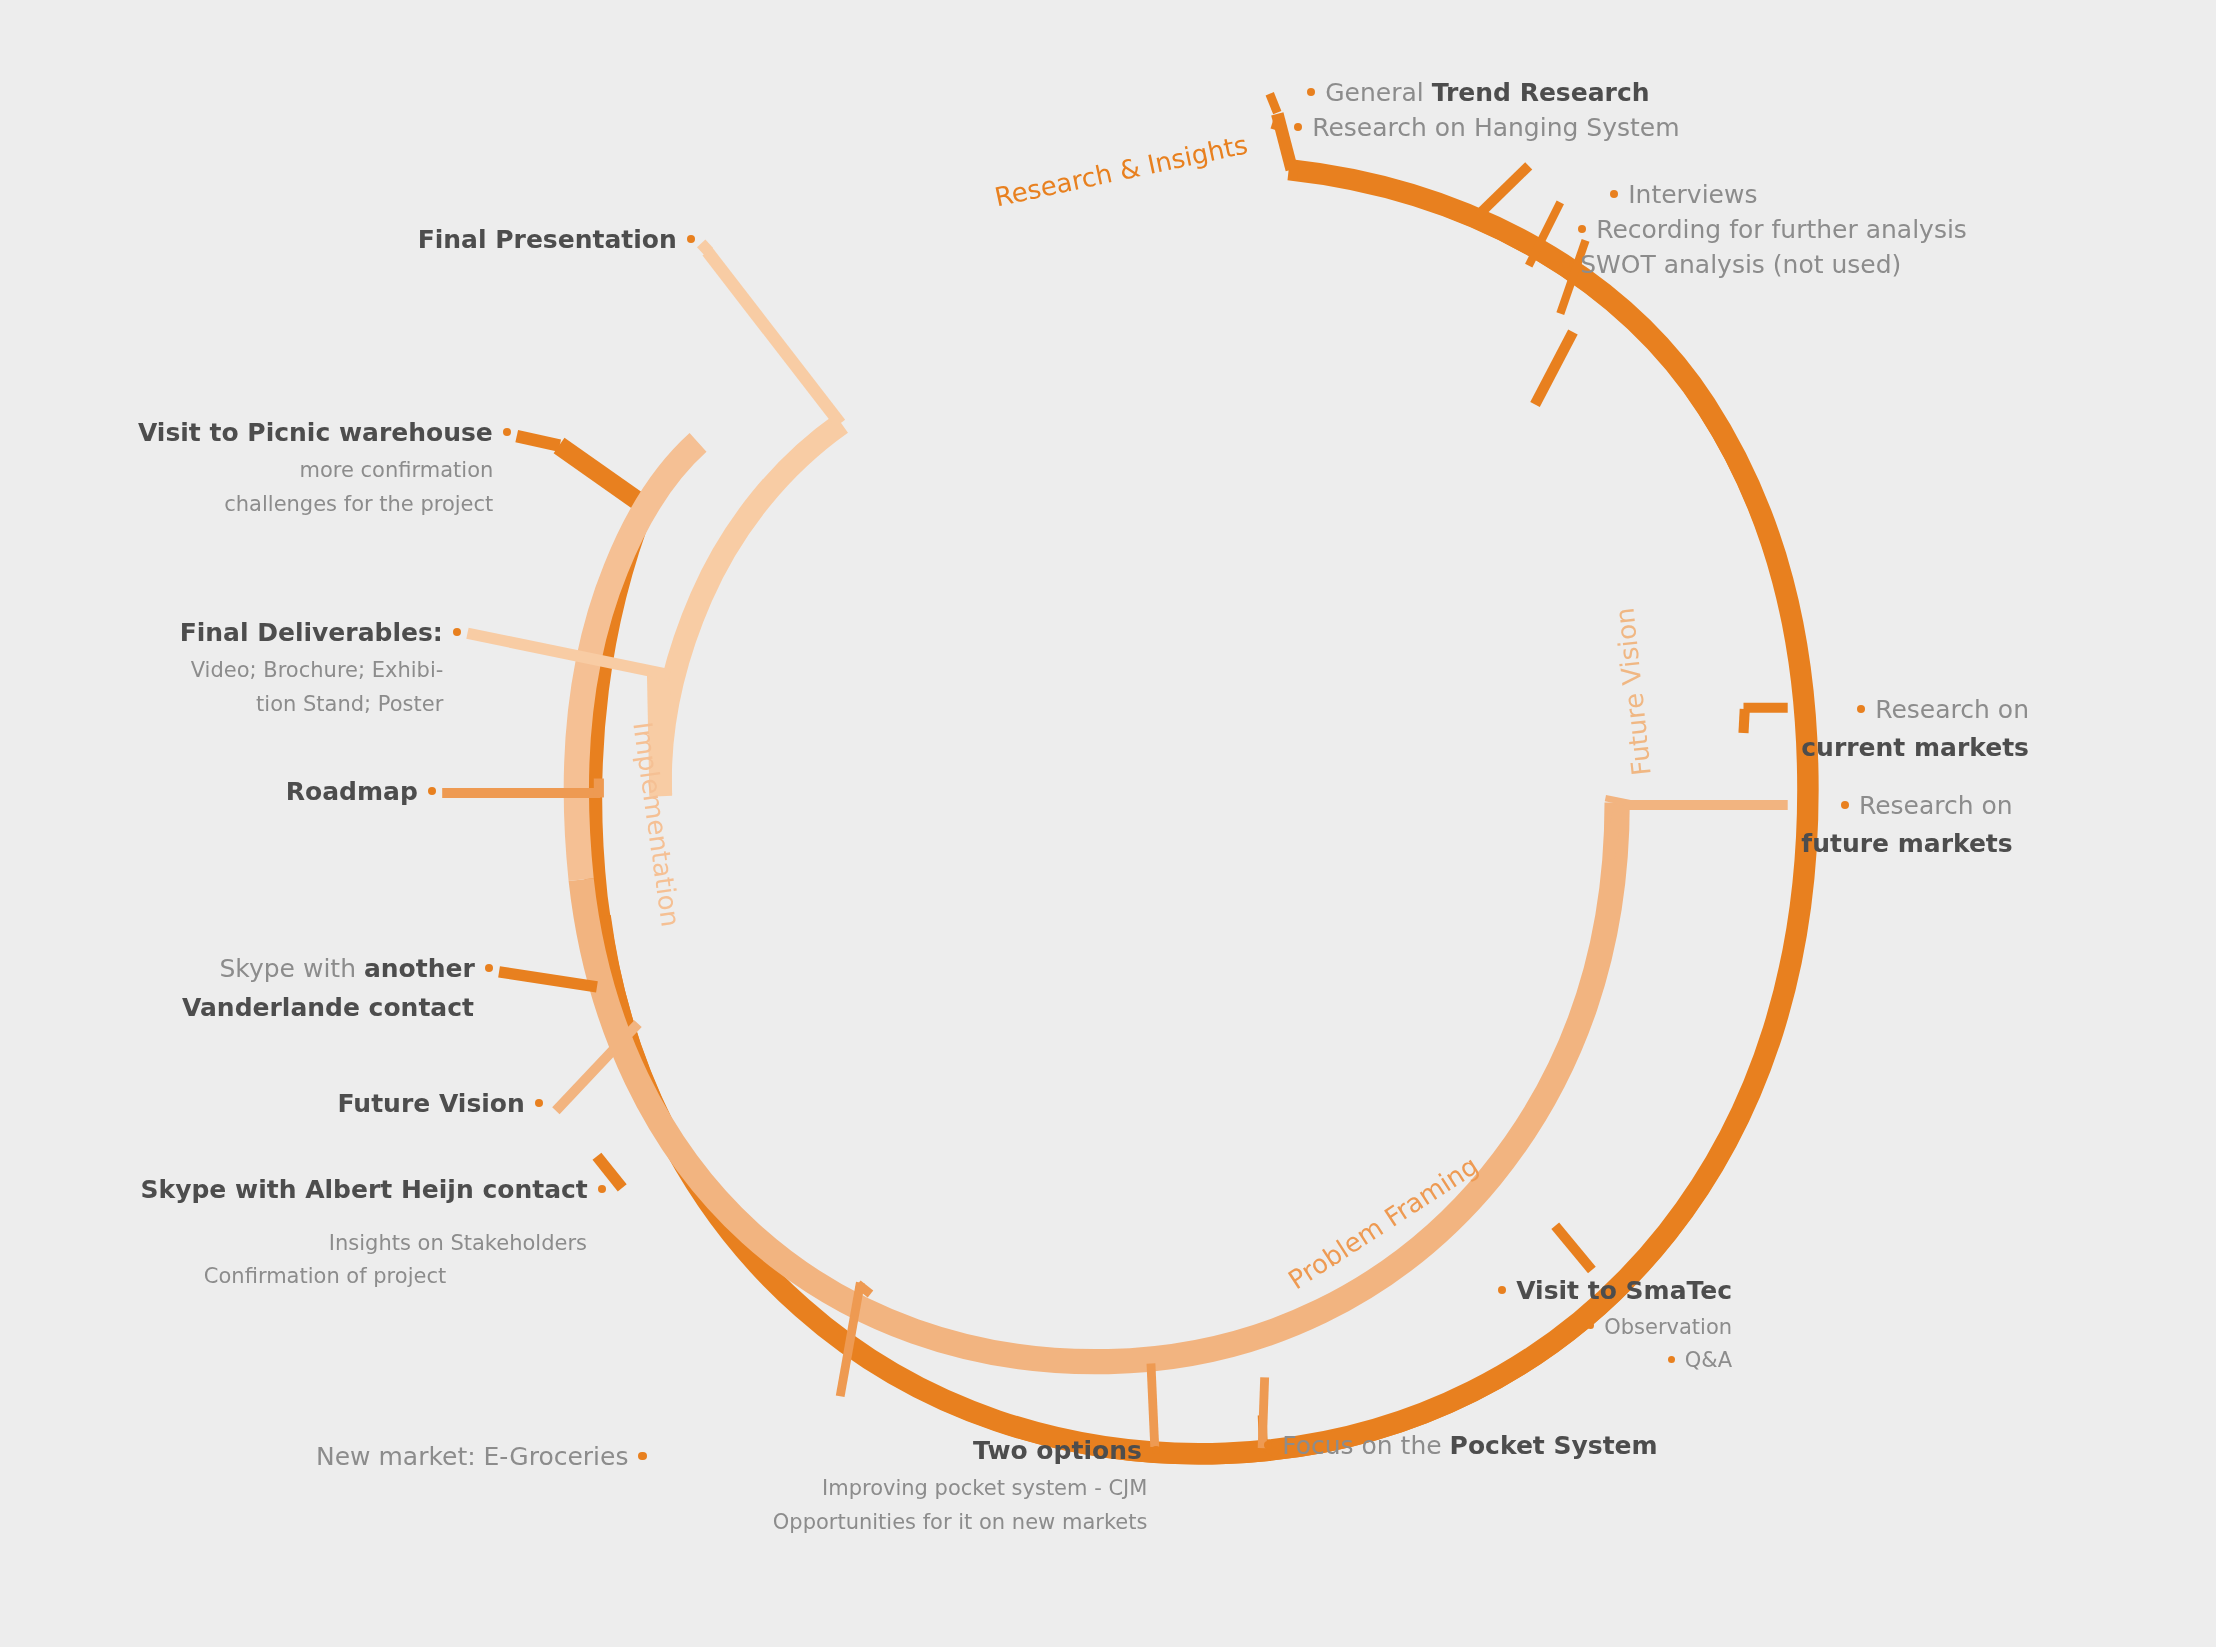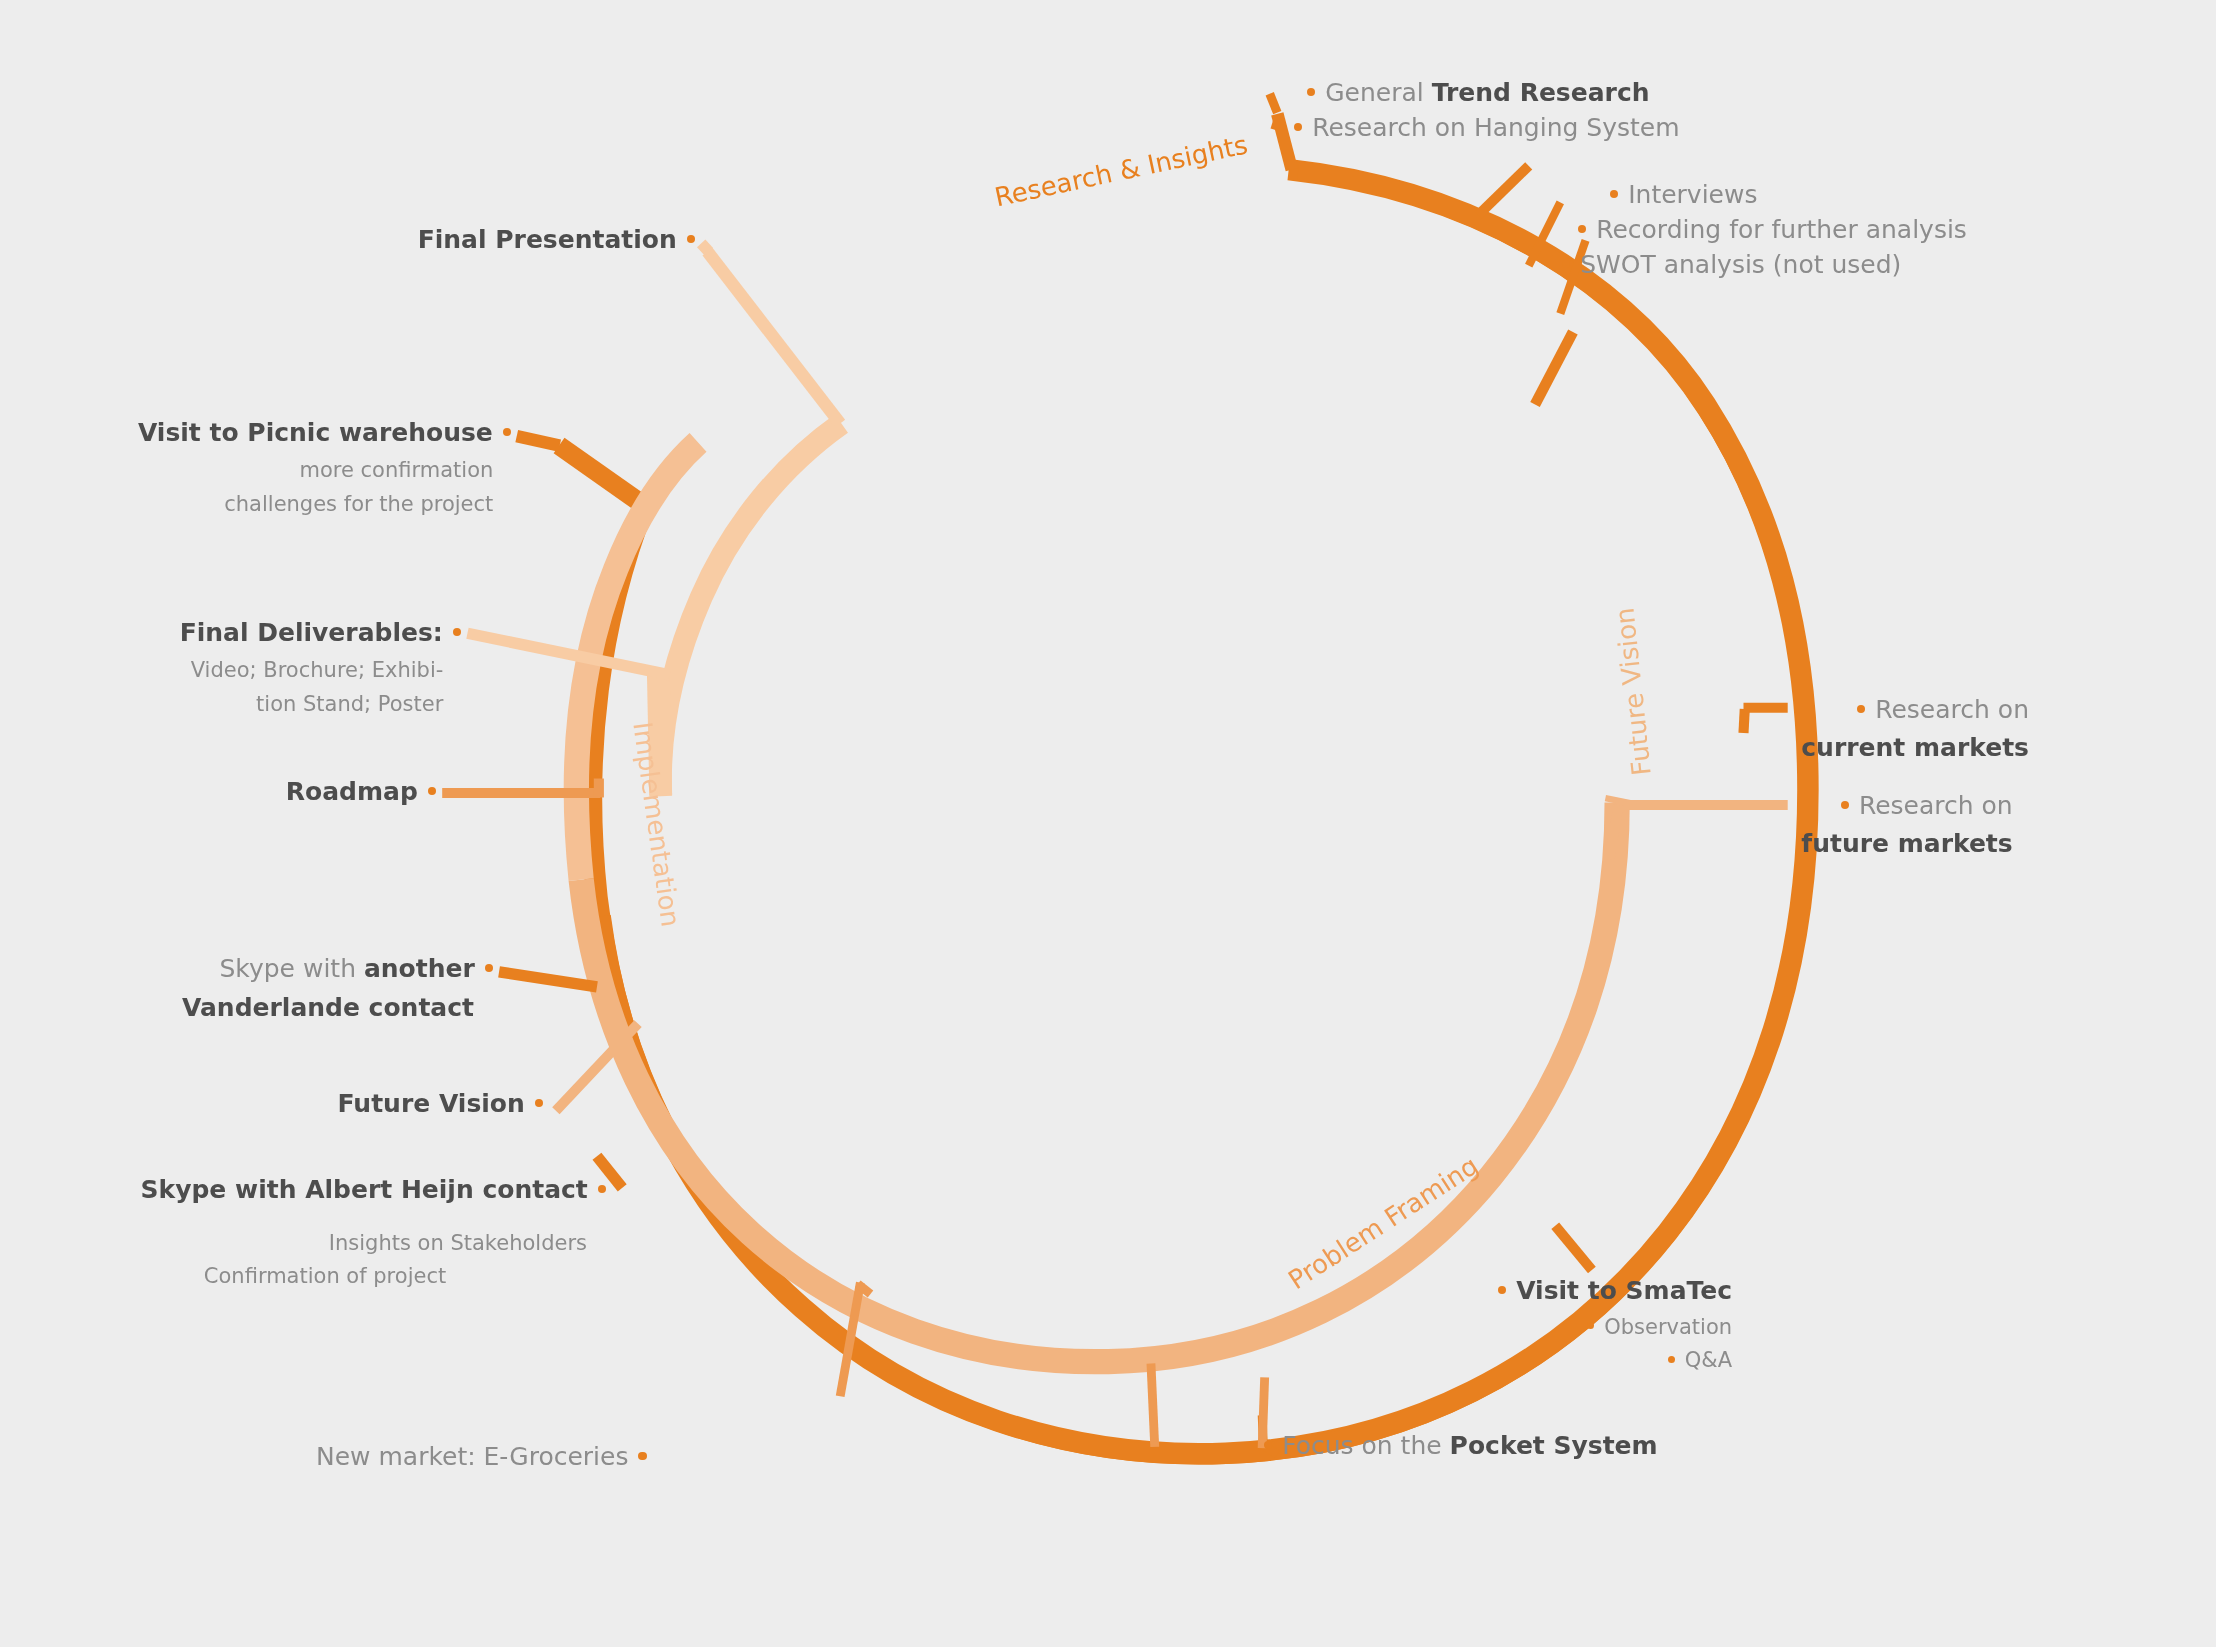--- a/index.html
+++ b/index.html
@@ -178,20 +178,25 @@
     </div>
     <div class="sub" style="margin-left:54px;margin-top:6.3px;">
       <span class="bullet bl-left" style="width:7px;height:7px;"></span><span class="norm">Q&amp;A</span>
     </div>
   </div>
 
   <div class="lbl l ttl" style="left:1264px; top:1430px;">
     <span class="bullet bl-left"></span><span class="norm">Focus on the </span><span class="bold">Pocket System</span>
   </div>
 
+  <div class="lbl c ttl" style="left:756px; top:1435px; width:404px; text-align:right;">
+    <span class="bold">Two options</span><span class="bullet bl-right"></span>
+    <div class="sub norm" style="margin-top:7.6px;margin-right:12.6px;">Improving pocket system - CJM</div>
+    <div class="sub norm" style="margin-top:6.3px;margin-right:12.6px;">Opportunities for it on new markets</div>
+  </div>
 
   <div class="lbl r ttl" style="left:316px; top:1441px; width:505px; text-align:left;">
     <span class="norm">New market: E-Groceries</span><span class="bullet bl-right"></span>
   </div>
 
   <div class="lbl r ttl" style="left:63px; top:1174px; width:543px; text-align:right;">
     <span class="bold">Skype with Albert Heijn  contact</span><span class="bullet bl-right"></span>
     <div class="sub norm" style="margin-top:23px;margin-right:19px;">Insights on Stakeholders</div>
     <div class="sub norm" style="margin-top:6.3px;margin-right:19px;text-align:center;">Confirmation of project</div>
   </div>

